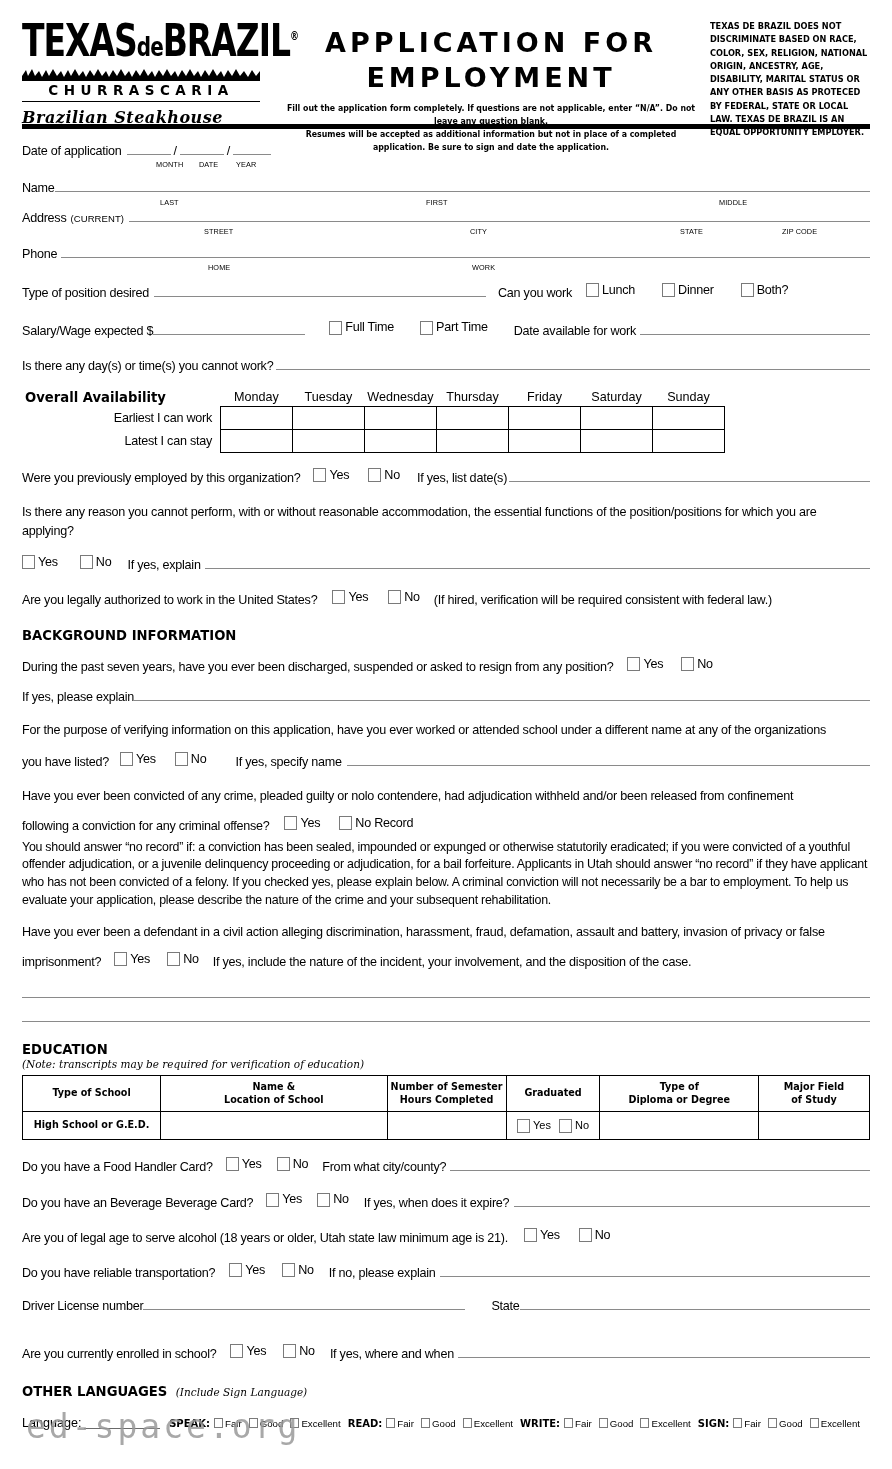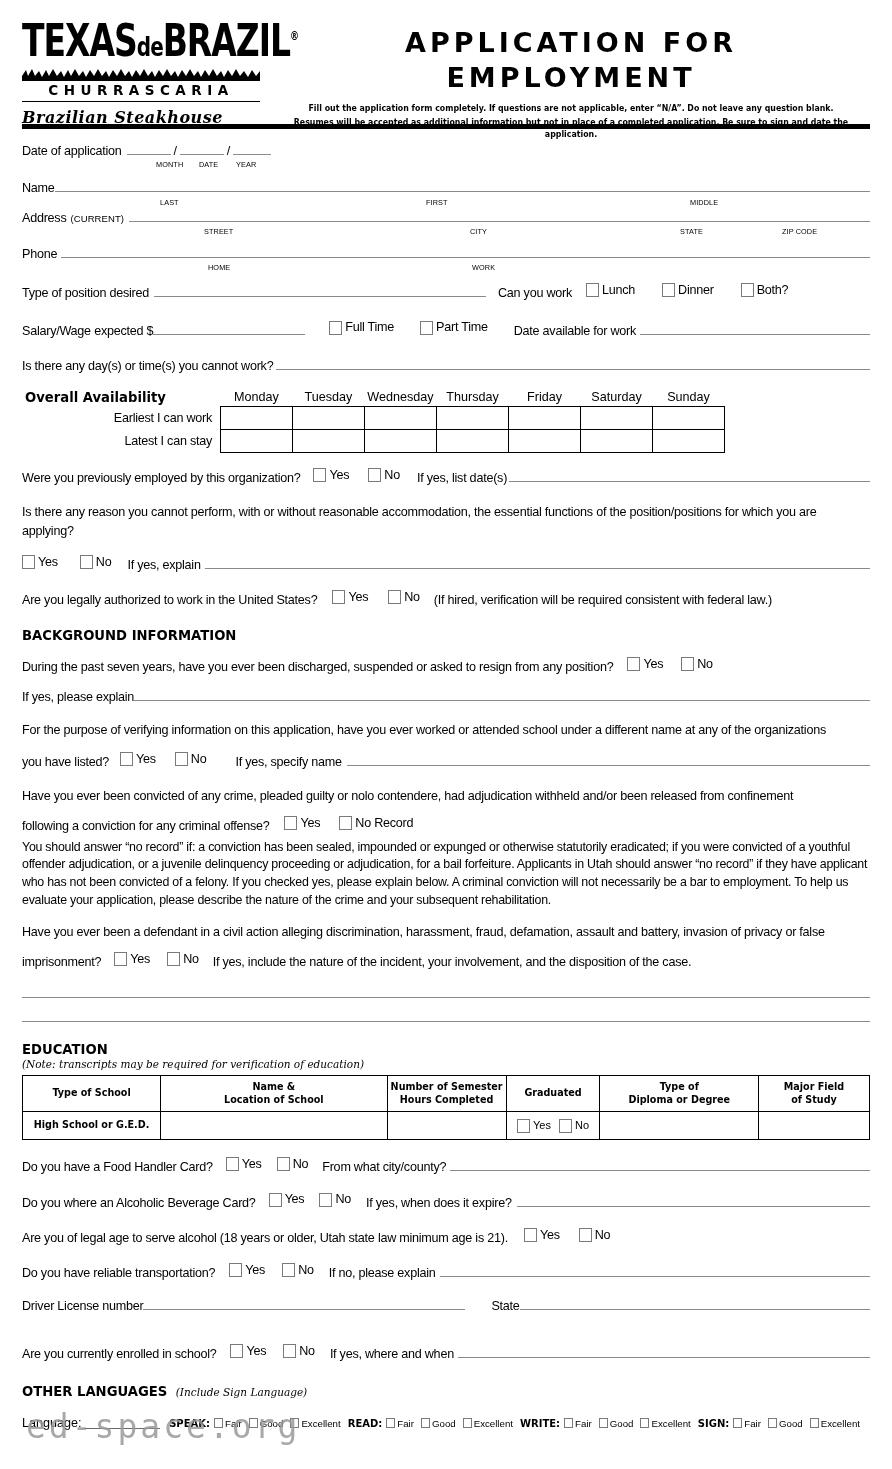--- a/index.html
+++ b/index.html
@@ -198,20 +198,21 @@
       <div class="logo-script">Brazilian Steakhouse</div>
     </div>
 
     <div class="title-block">
       <div class="title-main">APPLICATION FOR</div>
       <div class="title-main">EMPLOYMENT</div>
       <div class="title-instr">Fill out the application form completely. If questions are not applicable, enter “N/A”. Do not leave any question blank.</div>
       <div class="title-instr" style="margin-top:1px;">Resumes will be accepted as additional information but not in place of a completed application. Be sure to sign and date the application.</div>
     </div>
 
+    <div class="eeo-block">TEXAS DE BRAZIL DOES NOT DISCRIMINATE BASED ON RACE, COLOR, SEX, RELIGION, NATIONAL ORIGIN, ANCESTRY, AGE, DISABILITY, MARITAL STATUS OR ANY OTHER BASIS AS PROTECED BY FEDERAL, STATE OR LOCAL LAW. TEXAS DE BRAZIL IS AN EQUAL OPPORTUNITY EMPLOYER.</div>
   </div>
 
   <div class="header-rule"></div>
 
   <div class="body-txt" style="margin-top:13px;">
 
     <div class="row">
       <span>Date of application</span>
       <span class="fill-w" style="width:44px;margin:0 0 0 5px;"></span>
       <span style="margin:0 3px;">/</span>
@@ -225,21 +226,21 @@
       <span class="small-cap" style="position:absolute;left:214px;">YEAR</span>
     </div>
 
     <div class="row" style="margin-top:9px;">
       <span>Name</span>
       <span class="fill"></span>
     </div>
     <div style="height:11px;position:relative;">
       <span class="small-cap" style="position:absolute;left:138px;">LAST</span>
       <span class="small-cap" style="position:absolute;left:404px;">FIRST</span>
-      <span class="small-cap" style="position:absolute;left:668px;">MIDDLE</span>
+      <span class="small-cap" style="position:absolute;left:697px;">MIDDLE</span>
     </div>
 
     <div class="row" style="margin-top:0;">
       <span>Address</span>
       <span class="small-cap" style="font-size:9.5px;margin-left:4px;">(CURRENT)</span>
       <span class="fill" style="margin-left:5px;"></span>
     </div>
     <div style="height:11px;position:relative;">
       <span class="small-cap" style="position:absolute;left:182px;">STREET</span>
       <span class="small-cap" style="position:absolute;left:448px;">CITY</span>
@@ -526,21 +527,21 @@
         </span>
       <span class="cbwrap" style="margin-left:15px;">
           <span class="cb"></span>
           <span>No</span>
         </span>
       <span style="margin-left:14px;">From what city/county?</span>
       <span class="fill" style="margin-left:4px;"></span>
     </div>
 
     <div class="row" style="margin-top:14px;">
-      <span>Do you where an Alcoholic Beverage Card?</span>
+      <span>Do you have an Beverage Beverage Card?</span>
       <span class="cbwrap" style="margin-left:13px;">
           <span class="cb"></span>
           <span>Yes</span>
         </span>
       <span class="cbwrap" style="margin-left:15px;">
           <span class="cb"></span>
           <span>No</span>
         </span>
       <span style="margin-left:15px;">If yes, when does it expire?</span>
       <span class="fill" style="margin-left:5px;"></span>

